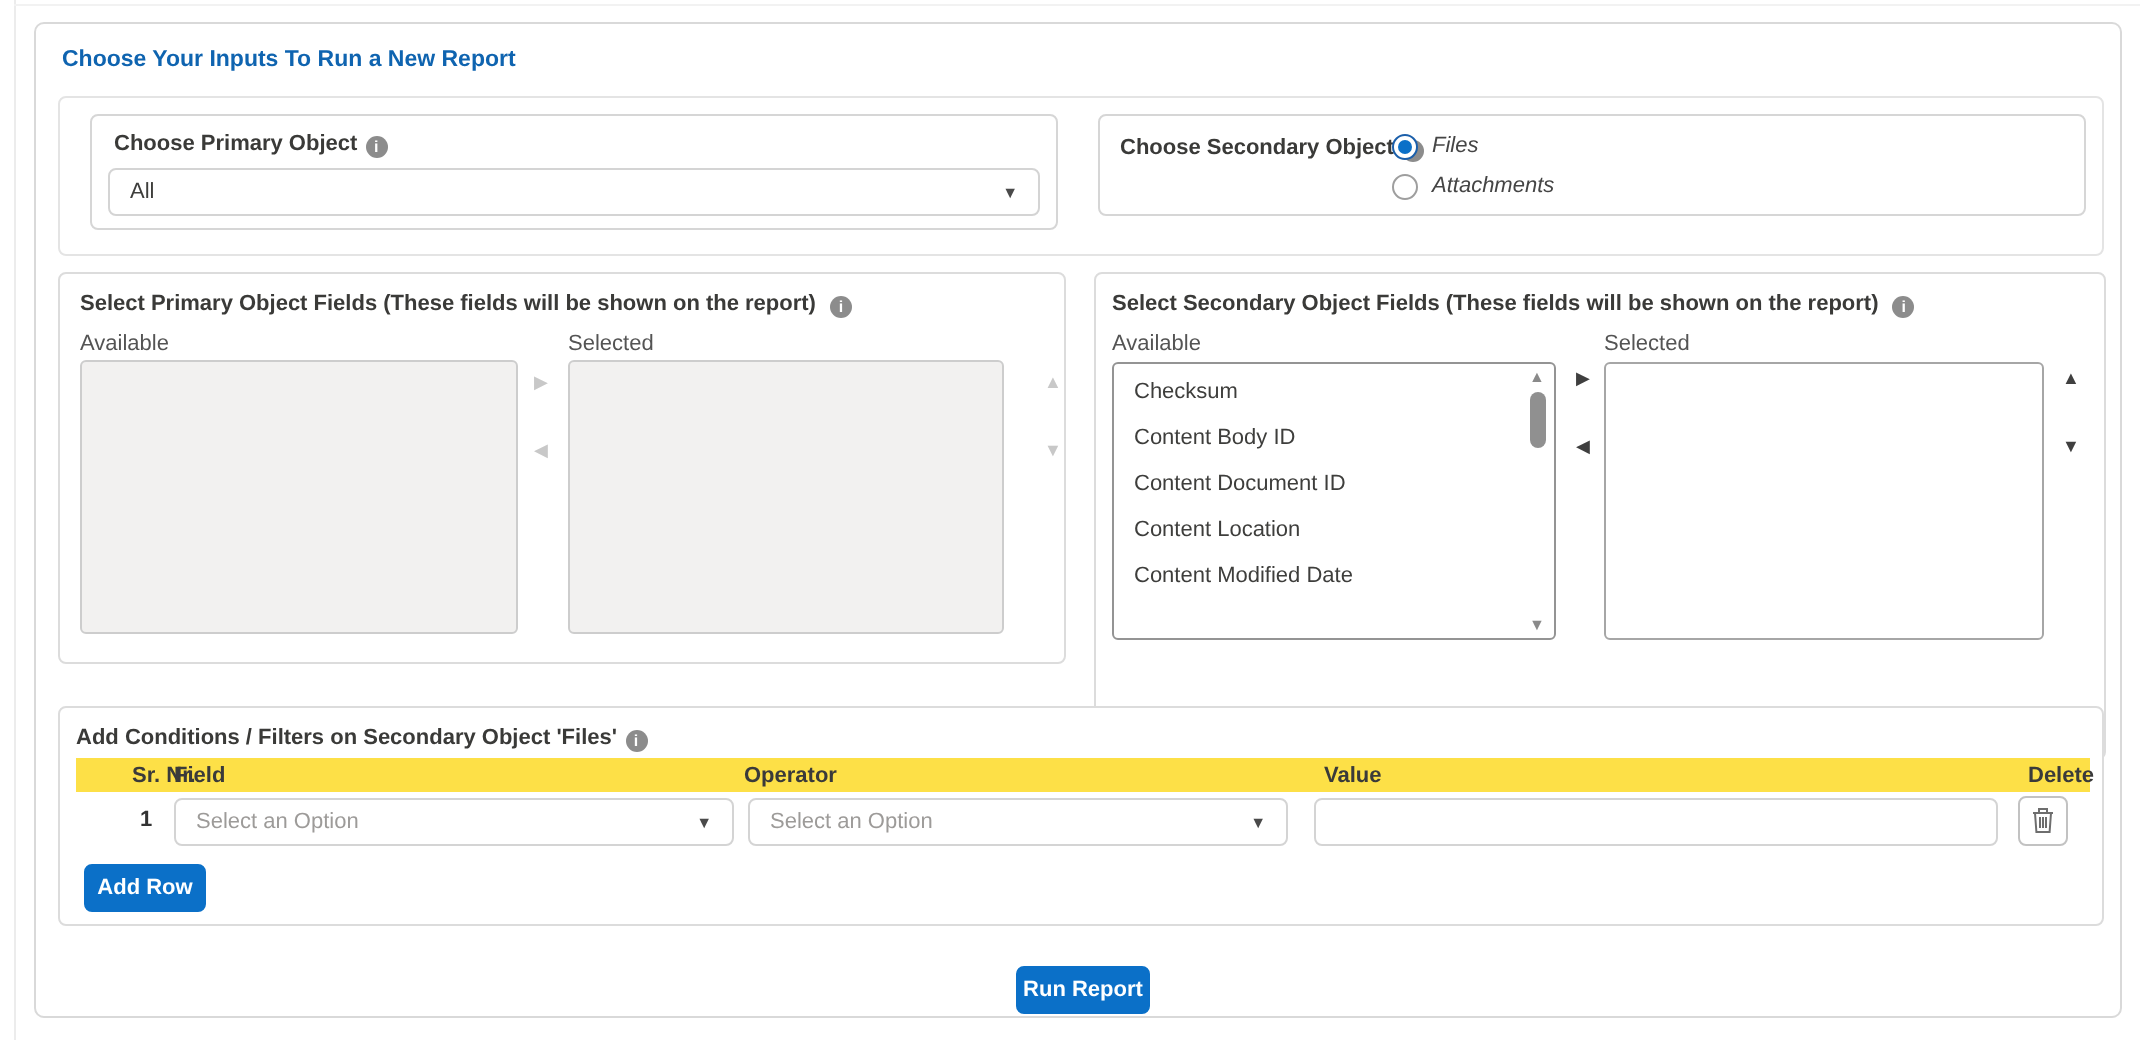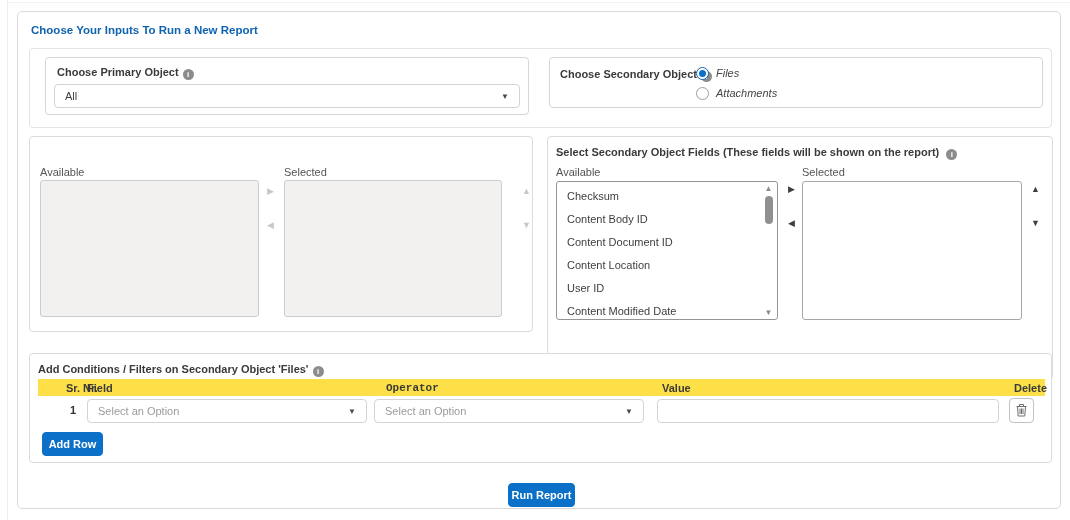--- a/index.html
+++ b/index.html
@@ -106,20 +106,23 @@
             <span class="radio-label">Files</span>
           </div>
           <div class="radio-row">
             <span class="radio"></span>
             <span class="radio-label">Attachments</span>
           </div>
         </div>
     </div>
 
     <div class="panel panel-primary-fields">
+      <div class="abs" style="left:10px; top:9px;">
+        <span class="lbl-bold">Select Primary Object Fields (These fields will be shown on the report)</span>&nbsp;<span class="info-icon">i</span>
+      </div>
       <div class="abs mini-label" style="left:10px; top:29px;">Available</div>
       <div class="listbox disabled" style="left:10px; top:43px; width:219px; height:137px;"></div>
       <span class="move-arrow arrow-off" style="left:237px; top:50px;">▶</span>
       <span class="move-arrow arrow-off" style="left:237px; top:84px;">◀</span>
       <div class="abs mini-label" style="left:254px; top:29px;">Selected</div>
       <div class="listbox disabled" style="left:254px; top:43px; width:218px; height:137px;"></div>
       <span class="move-arrow arrow-off" style="left:492px; top:50px;">▲</span>
       <span class="move-arrow arrow-off" style="left:492px; top:84px;">▼</span>
     </div>
 
@@ -127,21 +130,20 @@
       <div class="abs" style="left:8px; top:9px;">
         <span class="lbl-bold">Select Secondary Object Fields (These fields will be shown on the report)</span>&nbsp;<span class="info-icon">i</span>
       </div>
       <div class="abs mini-label" style="left:8px; top:29px;">Available</div>
       <div class="listbox enabled" style="left:8px; top:44px; width:222px; height:139px;">
         <div style="padding:3px 14px 3px 0;">
             <div class="list-item">Checksum</div>
             <div class="list-item">Content Body ID</div>
             <div class="list-item">Content Document ID</div>
             <div class="list-item">Content Location</div>
-            <div class="list-item">User ID</div>
             <div class="list-item">Content Modified Date</div>
           </div>
         <div class="vscroll">
           <span class="sarrow">▲</span>
           <div class="thumb"></div>
           <div class="spacer"></div>
           <span class="sarrow">▼</span>
         </div>
       </div>
       <span class="move-arrow arrow-on" style="left:240px; top:48px;">▶</span>
@@ -153,21 +155,21 @@
     </div>
 
     <div class="panel panel-conditions">
       <div class="abs" style="left:8px; top:9px;">
         <span class="lbl-bold">Add Conditions / Filters on Secondary Object 'Files'</span><span class="info-icon">i</span>
       </div>
 
       <div class="tbl-head">
         <span class="th" style="left:28px;">Sr. Nr.</span>
         <span class="th" style="left:49px;">Field</span>
-        <span class="th" style="left:348px;font-family:Liberation Mono, monospace;">Operator</span>
+        <span class="th" style="left:334px;">Operator</span>
         <span class="th" style="left:624px;">Value</span>
         <span class="th" style="left:976px;">Delete</span>
       </div>
 
       <div>
         <span class="sr-num">1</span>
 
         <div class="abs select" style="left:57px; top:45px; width:280px;">
           <span class="placeholder">Select an Option</span>
           <span class="caret">▼</span>

